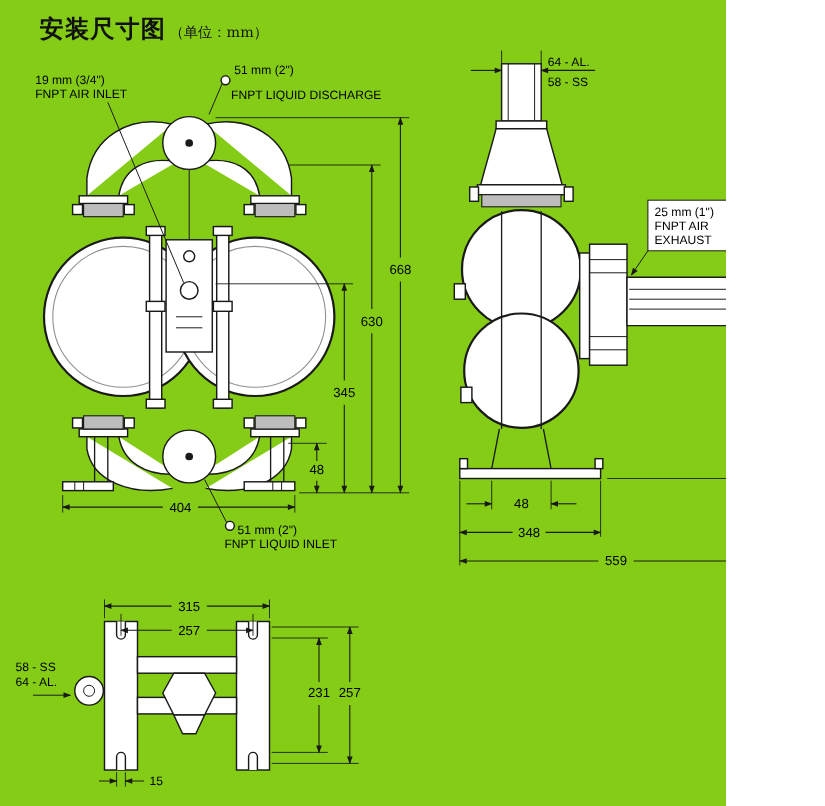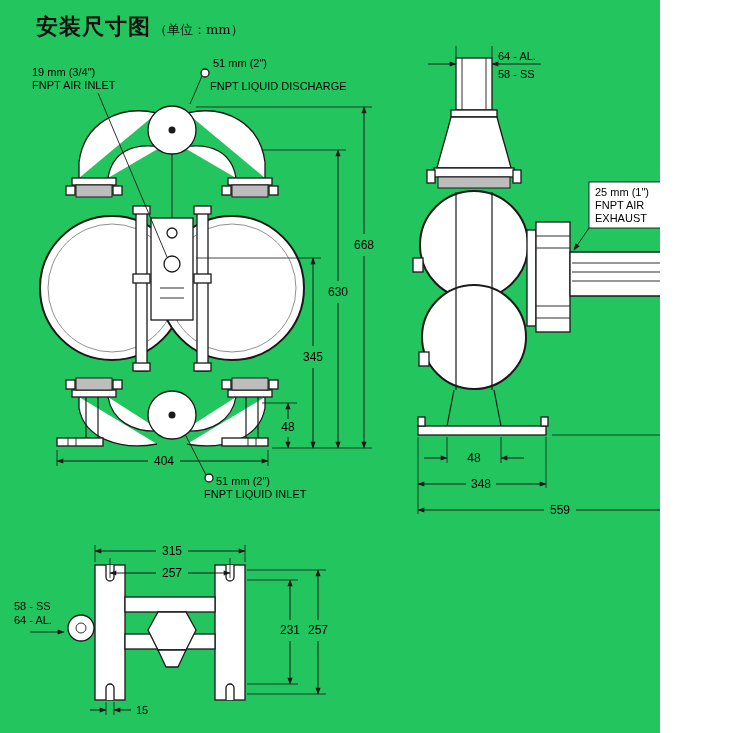--- a/index.html
+++ b/index.html
@@ -1,16 +1,16 @@
 <!DOCTYPE html>
 <html><head>
 <meta charset="utf-8">
 <style>
   html,body{margin:0;padding:0;background:#fff;}
-  #page{position:relative;width:660px;height:733px;background:#22c55e;overflow:hidden;
+  #page{position:relative;width:660px;height:733px;background:#84cc16;overflow:hidden;
         font-family:"Liberation Sans",sans-serif;}
   #title{position:absolute;left:36px;top:12px;white-space:nowrap;
          font-family:"DejaVu Serif","Liberation Serif",serif;color:#111;}
   #title .main{font-size:22px;font-weight:600;letter-spacing:1px;}
   #title .unit{font-size:13px;margin-left:3px;}
   svg{position:absolute;left:0;top:0;}
   .draw{fill:#fff;stroke:#1a1a1a;stroke-width:1.3;}
   .draw2{fill:#fff;stroke:#1a1a1a;stroke-width:2;}
   .edge{fill:none;stroke:#1a1a1a;stroke-width:1.2;}
   .thin{fill:none;stroke:#1a1a1a;stroke-width:0.9;}

